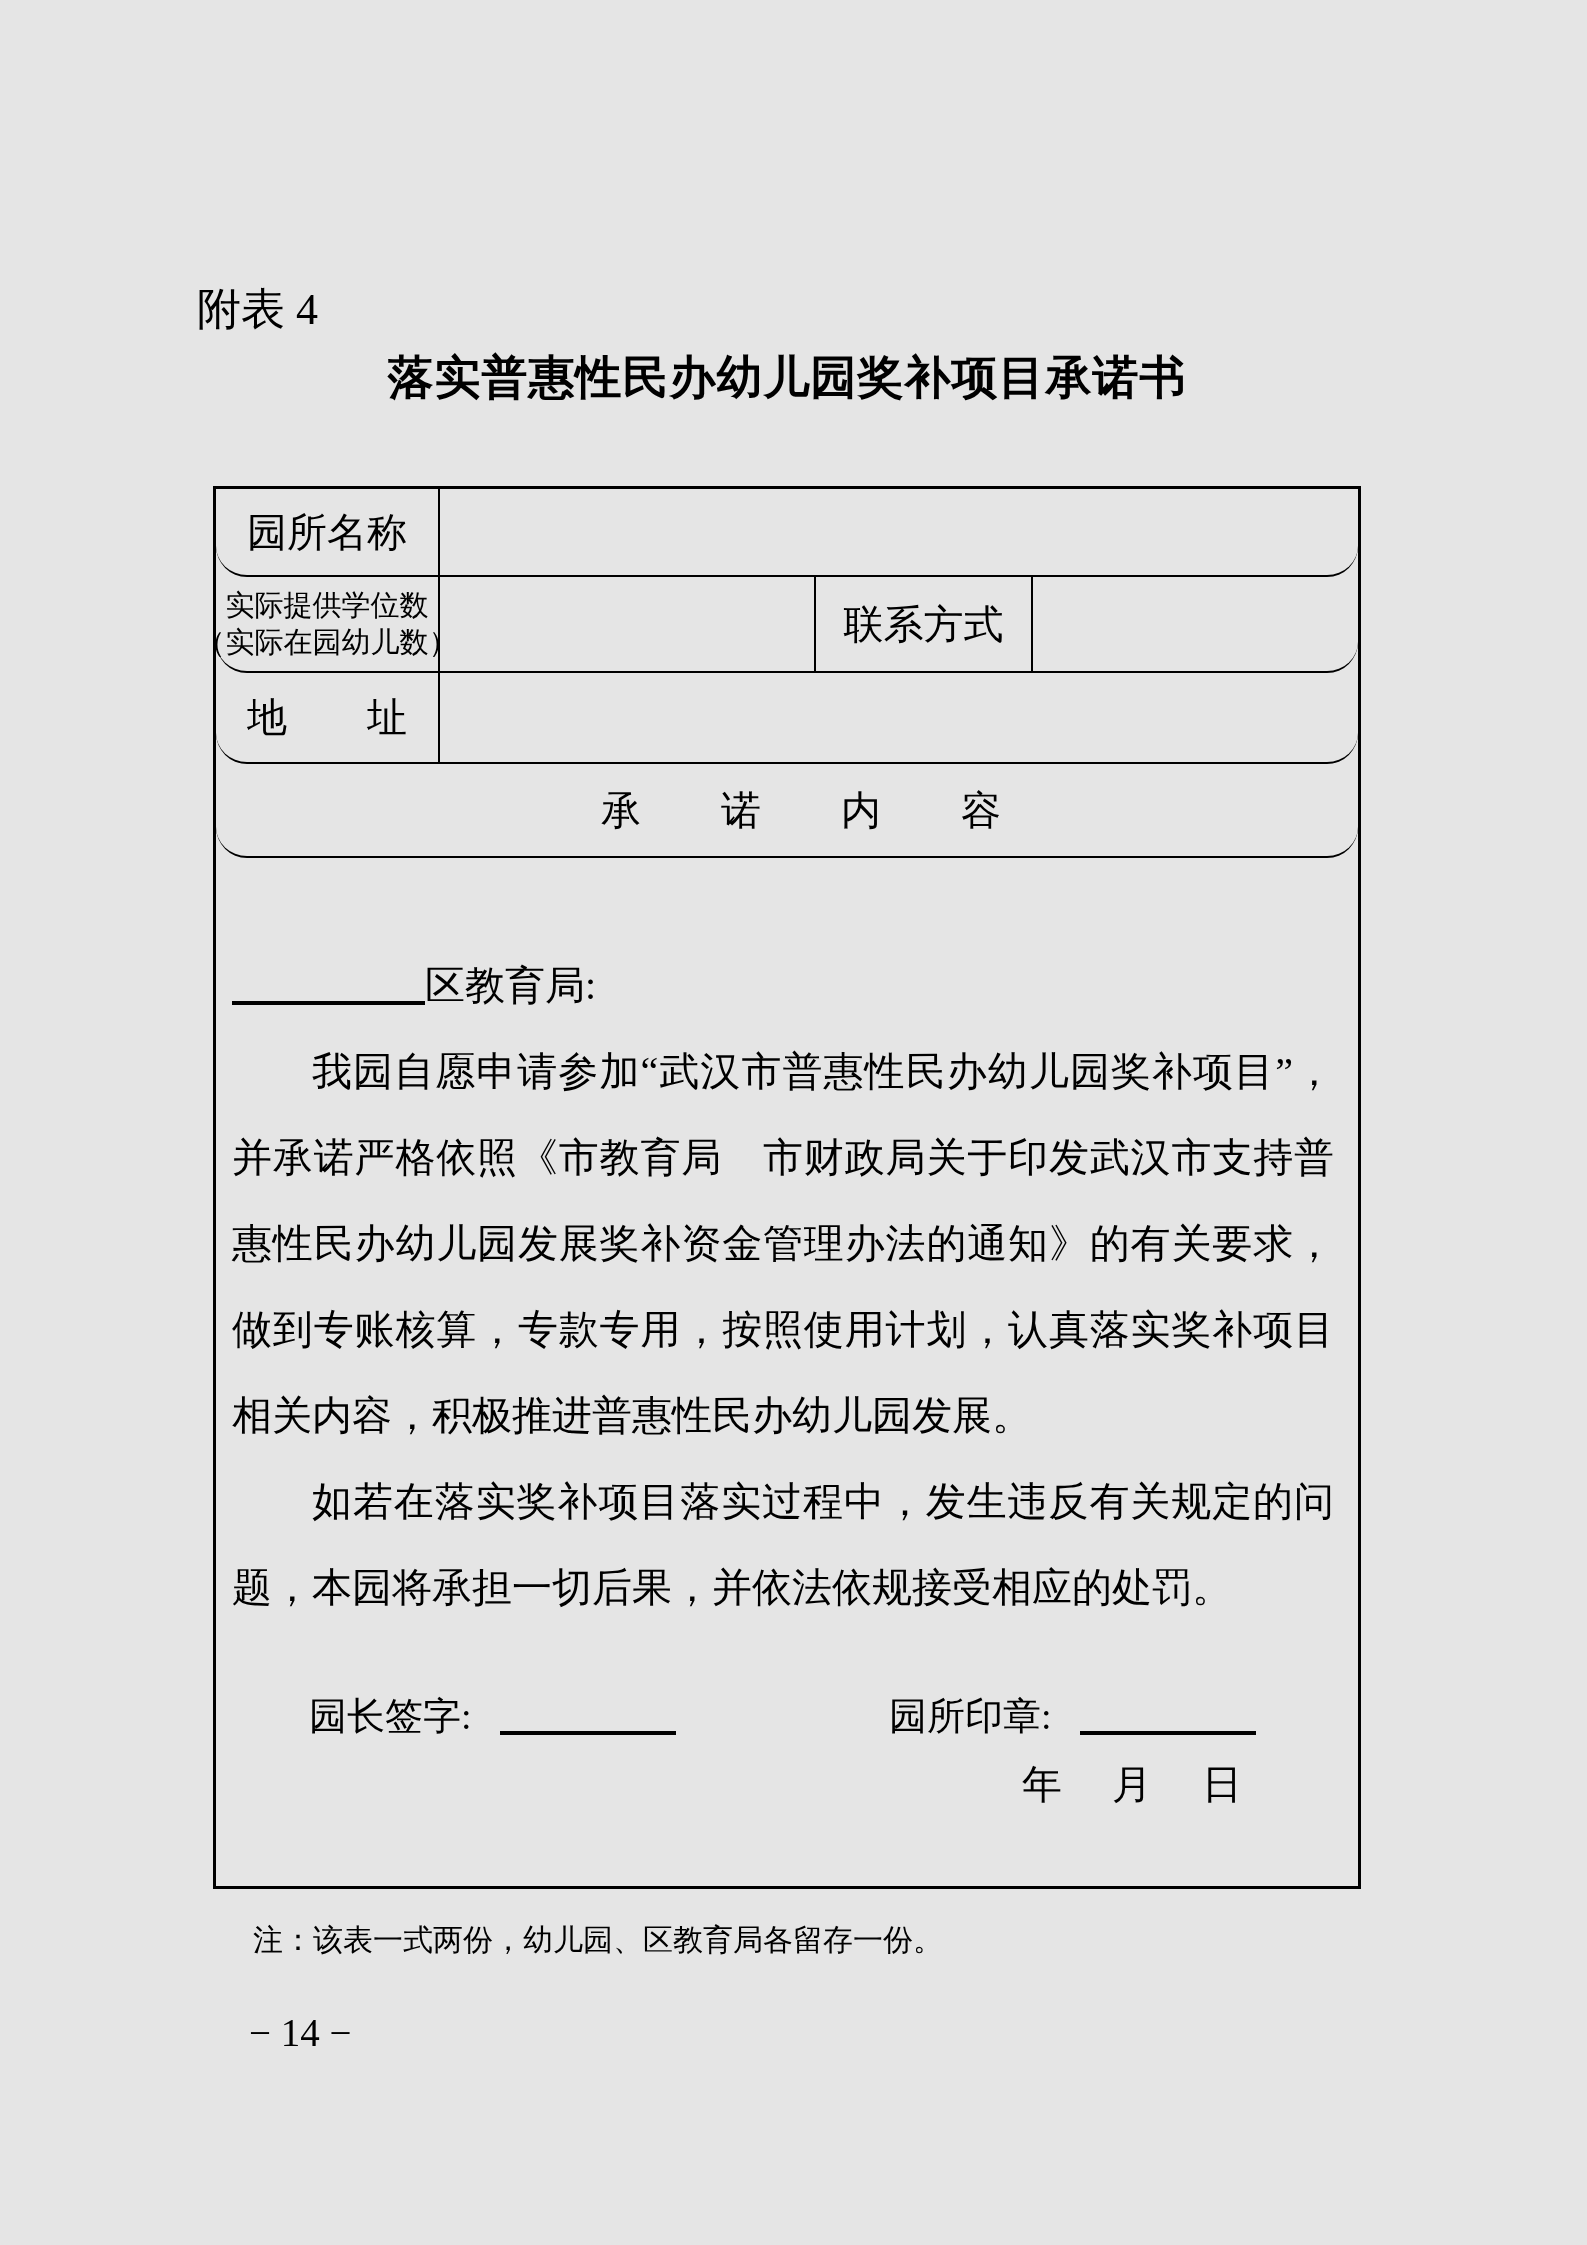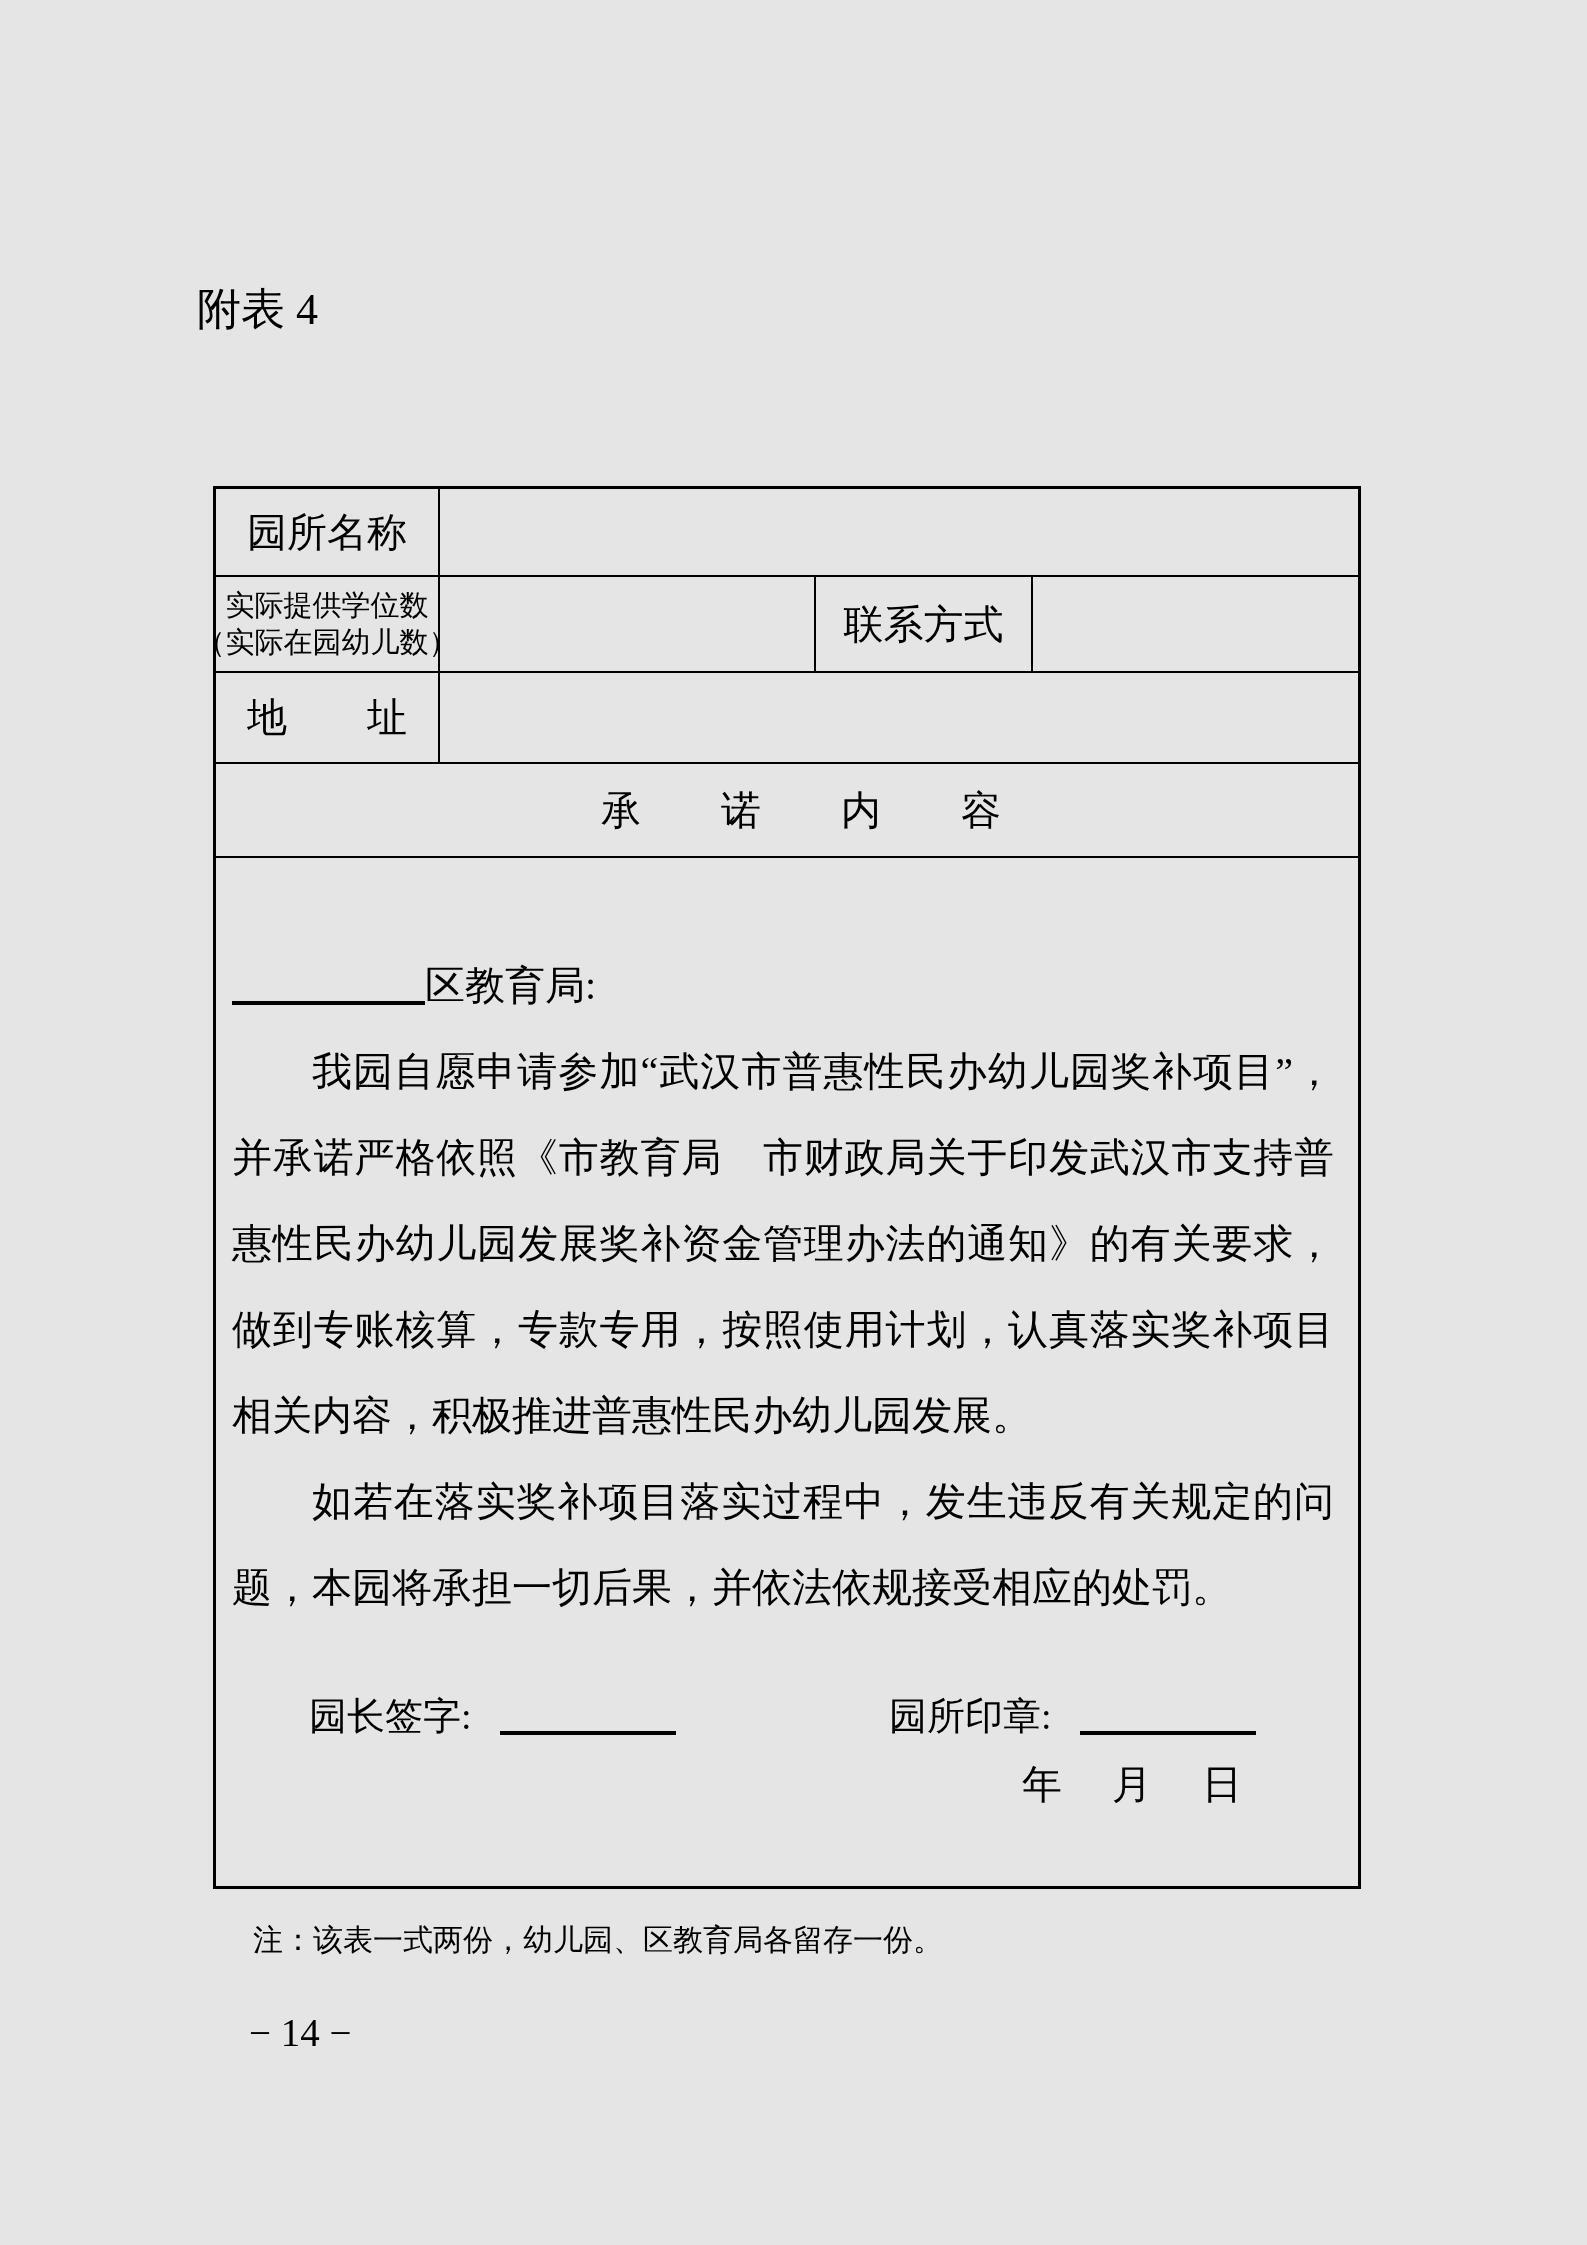--- a/index.html
+++ b/index.html
@@ -37,21 +37,21 @@
     position: absolute;
     left: 213px;
     top: 486px;
     width: 1148px;
     height: 1403px;
     border: 3px solid #000;
     box-sizing: border-box;
     display: flex;
     flex-direction: column;
   }
-  .tr { display: flex; border-bottom: 2px solid #000; box-sizing: border-box; }
+  .tr { display: flex; border-bottom: 2px solid #000; box-sizing: border-box; border-radius: 31px; }
   .tr-name    { height: 88px; }
   .tr-address { height: 91px; }
   .tr-seats   { height: 96px; }
   .tr-header  { height: 94px; }
   .tr-content { flex: 1; border-bottom: none; display: block; }
   .td {
     box-sizing: border-box;
     border-right: 2px solid #000;
     display: flex;
     align-items: center;
@@ -127,20 +127,21 @@
     white-space: pre;
   }
 </style>
 </head>
 <body>
 
 <div class="page">
 
   <div class="attach-label">附表 4</div>
 
+  <div class="doc-title">落实普惠性民办幼儿园奖补项目承诺书</div>
 
   <div class="doc-table">
 
     <div class="tr tr-name">
       <div class="td td-label">园所名称</div>
       <div class="td td-value"></div>
     </div>
 
     <div class="tr tr-seats">
       <div class="td td-seats-label">

